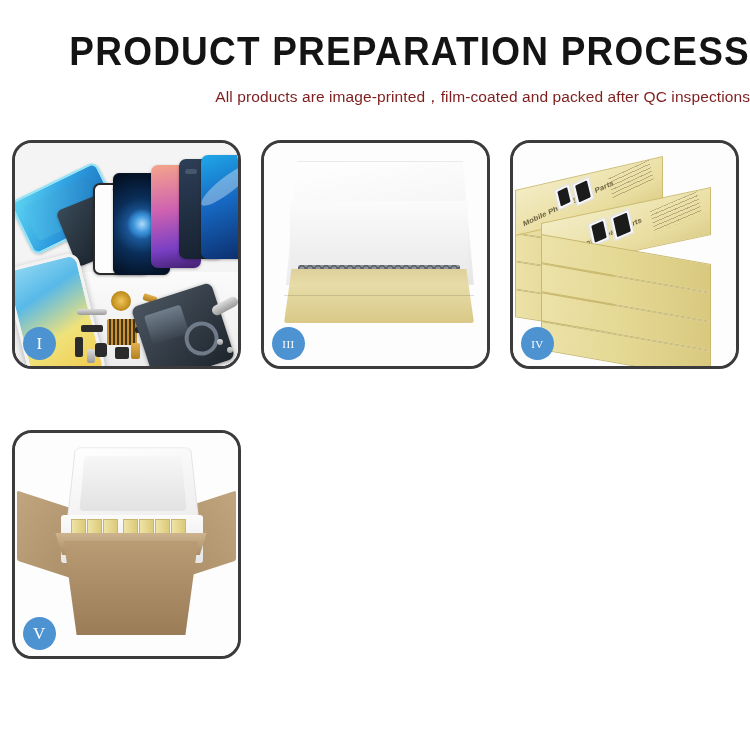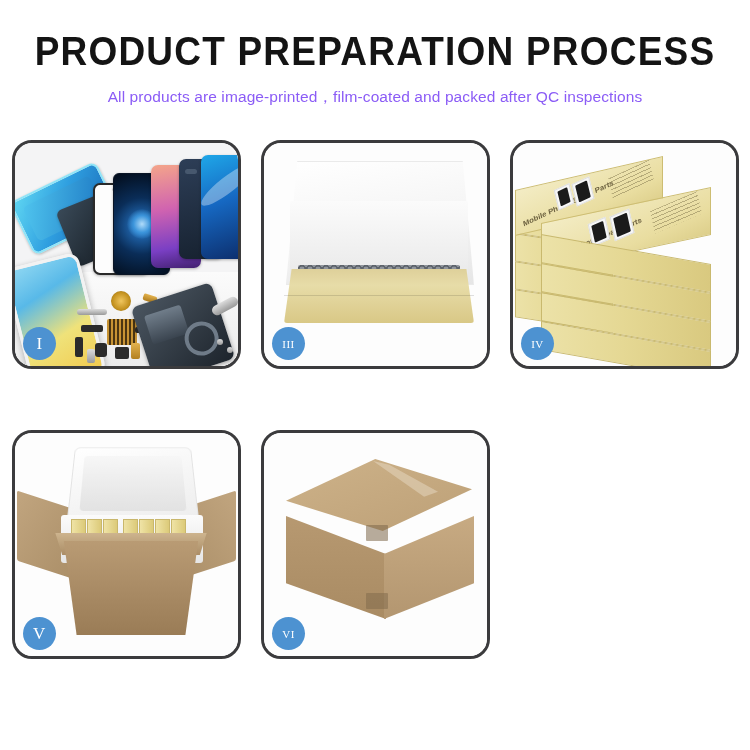--- a/index.html
+++ b/index.html
@@ -10,39 +10,39 @@
   body {
     width: 750px;
     height: 750px;
     overflow: hidden;
     font-family: "Liberation Sans", sans-serif;
     position: relative;
   }
 
   
   .header {
-    text-align: center;
+    text-align: right;
     padding-top: 30px;
   }
   .page-title {
     font-family: "Liberation Sans", sans-serif;
     font-size: 37px;
     font-weight: 700;
     letter-spacing: 1.2px;
     color: #141414;
     line-height: 1.05;
     margin: 0;
     transform: scaleY(1.12);
     transform-origin: center top;
   }
   .page-subtitle {
     font-family: "Liberation Sans", sans-serif;
     font-size: 15.5px;
     font-weight: 400;
-    color: #8b5cf6;
+    color: #7f1d1d;
     margin: 18px 0 16px 0;
     letter-spacing: 0.1px;
   }
 
   
   .grid {
     position: absolute;
     left: 12px;
     top: 140px;
     width: 726px;
@@ -480,26 +480,14 @@
       <div class="p5-yellow" style="left:108px;"></div>
       <div class="p5-yellow" style="left:124px;"></div>
       <div class="p5-yellow" style="left:140px;"></div>
       <div class="p5-yellow" style="left:156px;"></div>
       <div class="p5-rim"></div>
       <div class="p5-body"></div>
     </div>
     <div class="badge">V</div>
   </div>
 
-  <div class="panel">
-    <div class="panel-photo">
-      <div class="p6-bg"></div>
-      <div class="p6-top"></div>
-      <div class="p6-front"></div>
-      <div class="p6-side"></div>
-      <div class="p6-tape"></div>
-      <div class="p6-seam"></div>
-      <div class="p6-seam2"></div>
-    </div>
-    <div class="badge small">VI</div>
-  </div>
 
 </div>
 
 </body></html>

